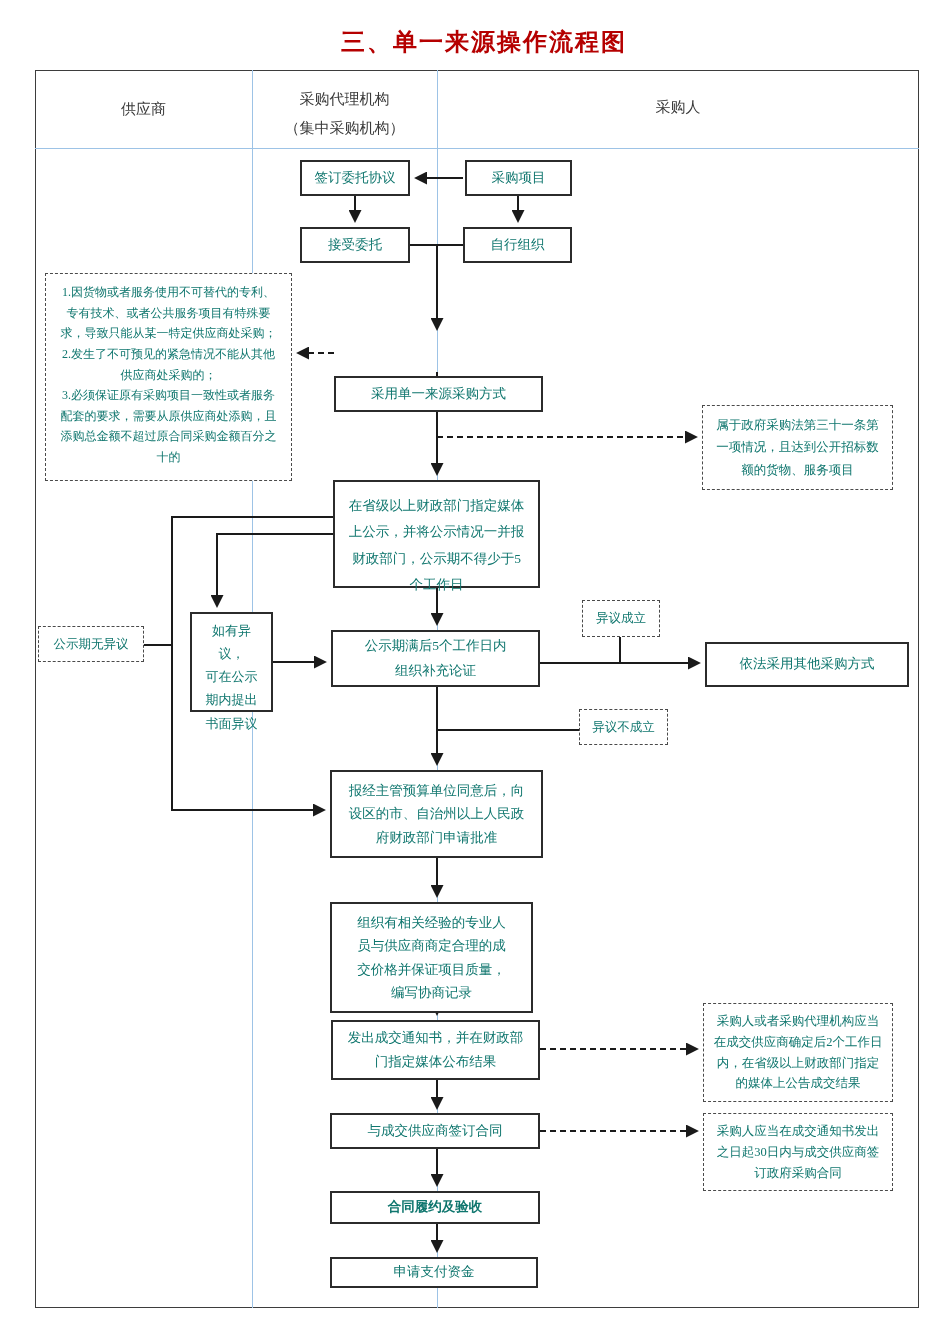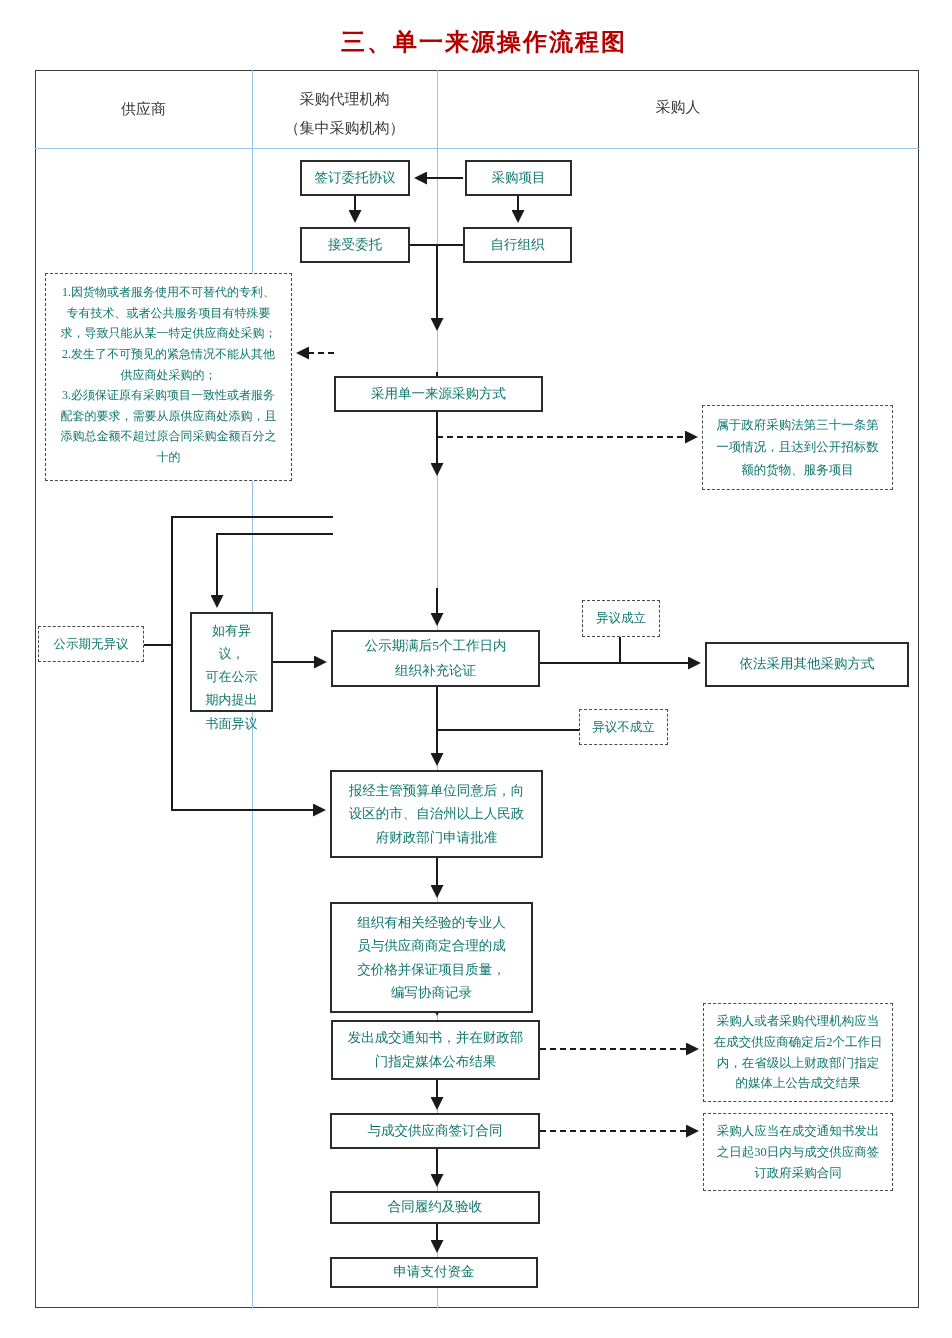--- a/index.html
+++ b/index.html
@@ -99,36 +99,37 @@
   <div class="node" style="left:465px;top:160px;width:107px;height:36px;">采购项目</div>
   <div class="node" style="left:300px;top:227px;width:110px;height:36px;">接受委托</div>
   <div class="node" style="left:463px;top:227px;width:109px;height:36px;">自行组织</div>
 
   <div class="node" style="left:334px;top:336px;width:209px;height:36px;margin-top:40px;">采用单一来源采购方式</div>
   <div class="node dashed blocktext pre tiny" style="left:45px;top:273px;width:247px;min-height:208px;">1.因货物或者服务使用不可替代的专利、专有技术、或者公共服务项目有特殊要求，导致只能从某一特定供应商处采购；
 2.发生了不可预见的紧急情况不能从其他供应商处采购的；
 3.必须保证原有采购项目一致性或者服务配套的要求，需要从原供应商处添购，且添购总金额不超过原合同采购金额百分之十的</div>
   <div class="node dashed blocktext small" style="left:702px;top:405px;width:191px;min-height:76px;line-height:1.78;">属于政府采购法第三十一条第一项情况，且达到公开招标数额的货物、服务项目</div>
 
+  <div class="node blocktext" style="left:333px;top:480px;width:207px;height:108px;padding:11px 12px;line-height:1.95;">在省级以上财政部门指定媒体上公示，并将公示情况一并报财政部门，公示期不得少于5个工作日</div>
   <div class="node dashed small" style="left:38px;top:626px;width:106px;height:36px;">公示期无异议</div>
   <div class="node blocktext pre" style="left:190px;top:612px;width:83px;height:100px;font-size:13px;line-height:1.78;padding:5px 10px;">如有异议，
 可在公示
 期内提出
 书面异议</div>
 
   <div class="node pre" style="left:331px;top:630px;width:209px;height:57px;line-height:1.8;">公示期满后5个工作日内
 组织补充论证</div>
   <div class="node dashed small" style="left:582px;top:600px;width:78px;height:37px;">异议成立</div>
   <div class="node" style="left:705px;top:642px;width:204px;height:45px;">依法采用其他采购方式</div>
   <div class="node dashed small" style="left:579px;top:709px;width:89px;height:36px;">异议不成立</div>
 
   <div class="node blocktext" style="left:330px;top:770px;width:213px;min-height:81px;padding:7px 12px;line-height:1.73;">报经主管预算单位同意后，向设区的市、自治州以上人民政府财政部门申请批准</div>
   <div class="node blocktext" style="left:330px;top:902px;width:203px;min-height:81px;padding:7px 25px;line-height:1.73;">组织有相关经验的专业人员与供应商商定合理的成交价格并保证项目质量，编写协商记录</div>
 
   <div class="node" style="left:331px;top:1020px;width:209px;height:60px;padding:4px 14px;line-height:1.8;">发出成交通知书，并在财政部门指定媒体公布结果</div>
   <div class="node dashed blocktext small" style="left:703px;top:1003px;width:190px;min-height:87px;line-height:1.66;padding:7px 9px;">采购人或者采购代理机构应当在成交供应商确定后2个工作日内，在省级以上财政部门指定的媒体上公告成交结果</div>
   <div class="node" style="left:330px;top:1113px;width:210px;height:36px;">与成交供应商签订合同</div>
   <div class="node dashed blocktext small" style="left:703px;top:1113px;width:190px;min-height:69px;line-height:1.66;padding:7px 9px;">采购人应当在成交通知书发出之日起30日内与成交供应商签订政府采购合同</div>
 
-  <div class="node" style="left:330px;top:1191px;width:210px;height:33px;">合同履约及验收</div>
+  <div class="node" style="left:330px;top:1191px;width:210px;height:33px;font-weight:bold;">合同履约及验收</div>
   <div class="node" style="left:330px;top:1257px;width:208px;height:31px;">申请支付资金</div>
 
 </div>
 
 </body></html>

